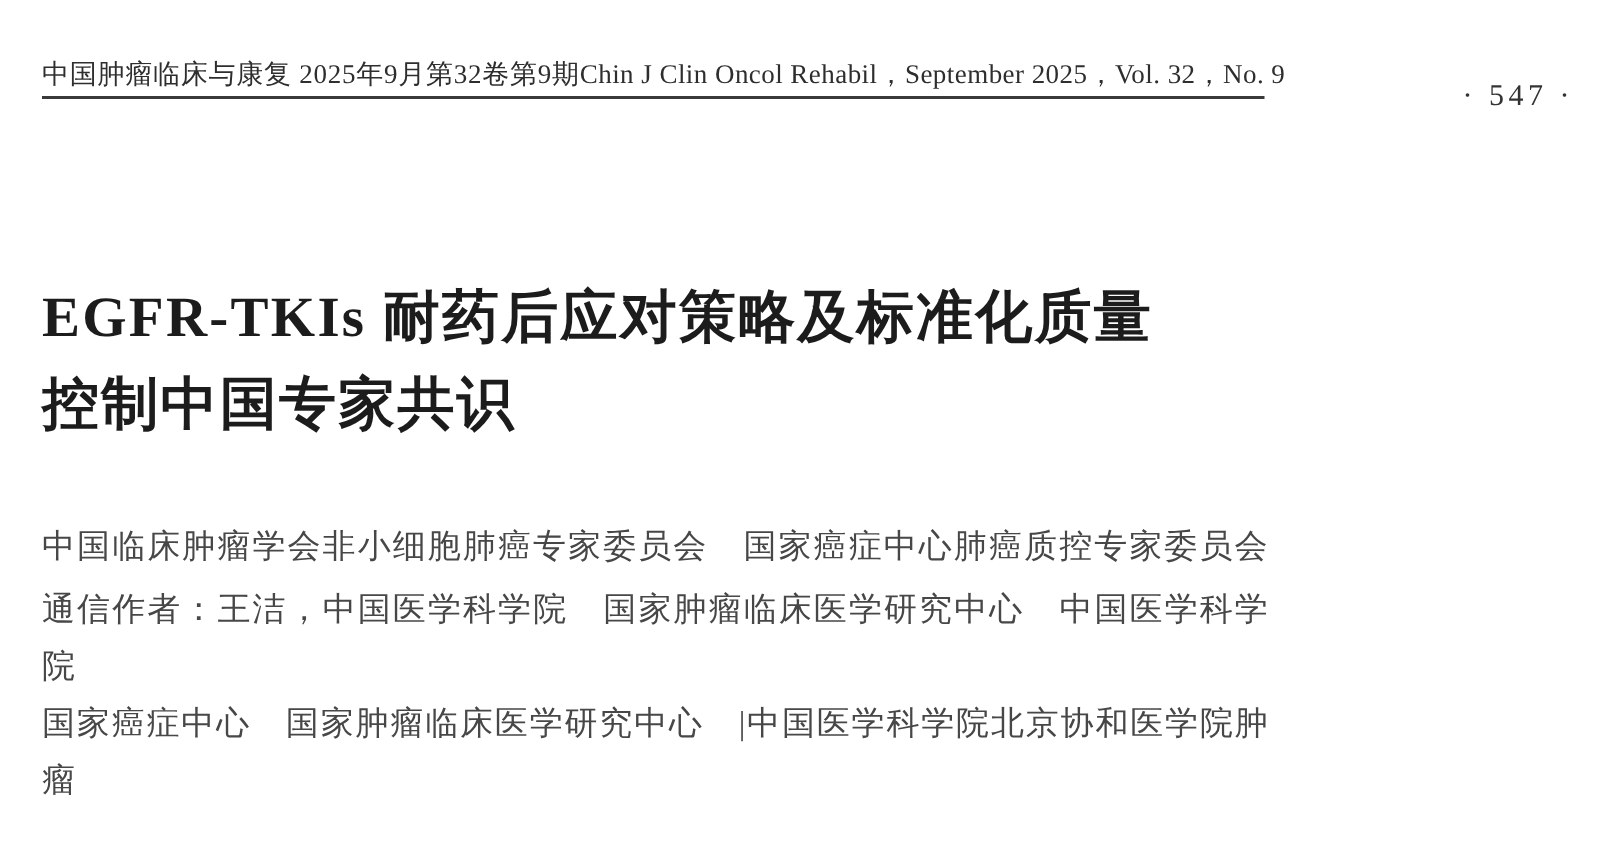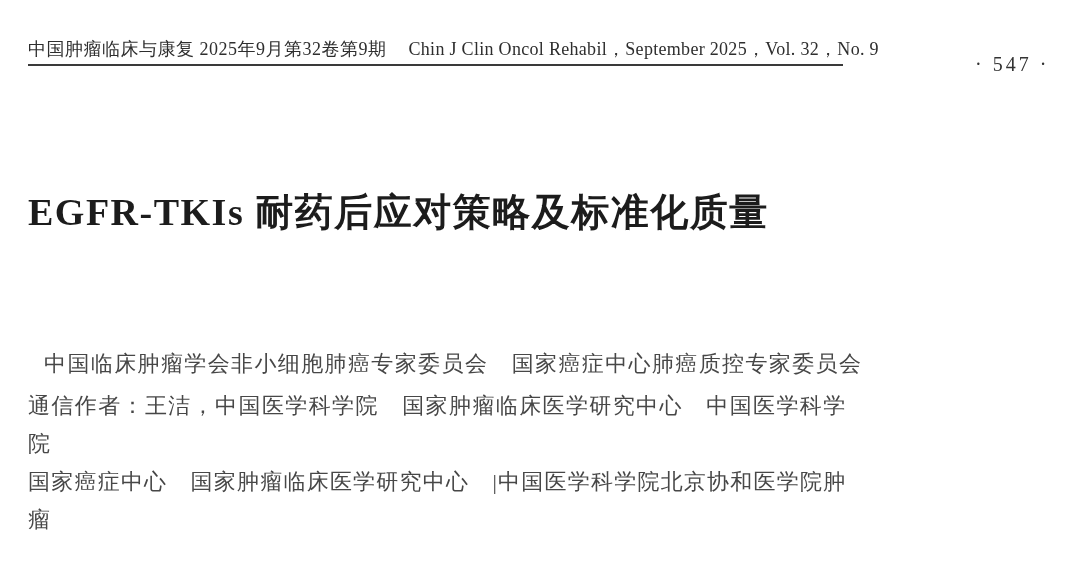--- a/index.html
+++ b/index.html
@@ -24,21 +24,21 @@
     width: 815px;
     display: flex;
     justify-content: space-between;
     align-items: baseline;
     white-space: nowrap;
     font-size: 18px;
     letter-spacing: 0.3px;
     color: #2e2e2e;
   }
   .journal-header .cn { letter-spacing: 0.5px; }
-  .journal-header .en { margin-left: 22px; padding-right: 14px; }
+  .journal-header .en { padding-right: 14px; }
   .header-rule {
     position: absolute;
     left: 28px;
     top: 64px;
     width: 815px;
     height: 2px;
     background: #3a3a3a;
   }
   .page-number {
     position: absolute;
@@ -78,21 +78,20 @@
     left: 28px;
     top: 349px;
     width: 818px;
     font-size: 22px;
     line-height: 30px;
     letter-spacing: 1px;
     color: #474747;
     text-align: justify;
     text-align-last: justify;
     text-justify: inter-character;
-    margin-left: 16px;
   }
   .correspondence {
     position: absolute;
     left: 28px;
     top: 387px;
     width: 818px;
     font-size: 22px;
     line-height: 38px;
     letter-spacing: 0.8px;
     color: #474747;
@@ -111,20 +110,21 @@
   <div class="journal-header">
     <span class="cn">中国肿瘤临床与康复 2025年9月第32卷第9期</span>
     <span class="en">Chin J Clin Oncol Rehabil，September 2025，Vol. 32，No. 9</span>
   </div>
   <div class="header-rule"></div>
   <div class="page-number">· 547 ·</div>
 
 
   <div class="article-title">
     <div>EGFR-TKIs 耐药后应对策略及标准化质量</div>
+    <div>控制中国专家共识</div>
   </div>
 
   <div class="committee-line">中国临床肿瘤学会非小细胞肺癌专家委员会　国家癌症中心肺癌质控专家委员会</div>
 
   <div class="correspondence">
     <div class="line">通信作者：王洁，中国医学科学院　国家肿瘤临床医学研究中心　中国医学科学院</div>
     <div class="line">国家癌症中心　国家肿瘤临床医学研究中心　|中国医学科学院北京协和医学院肿瘤</div>
 
   </div>
 

